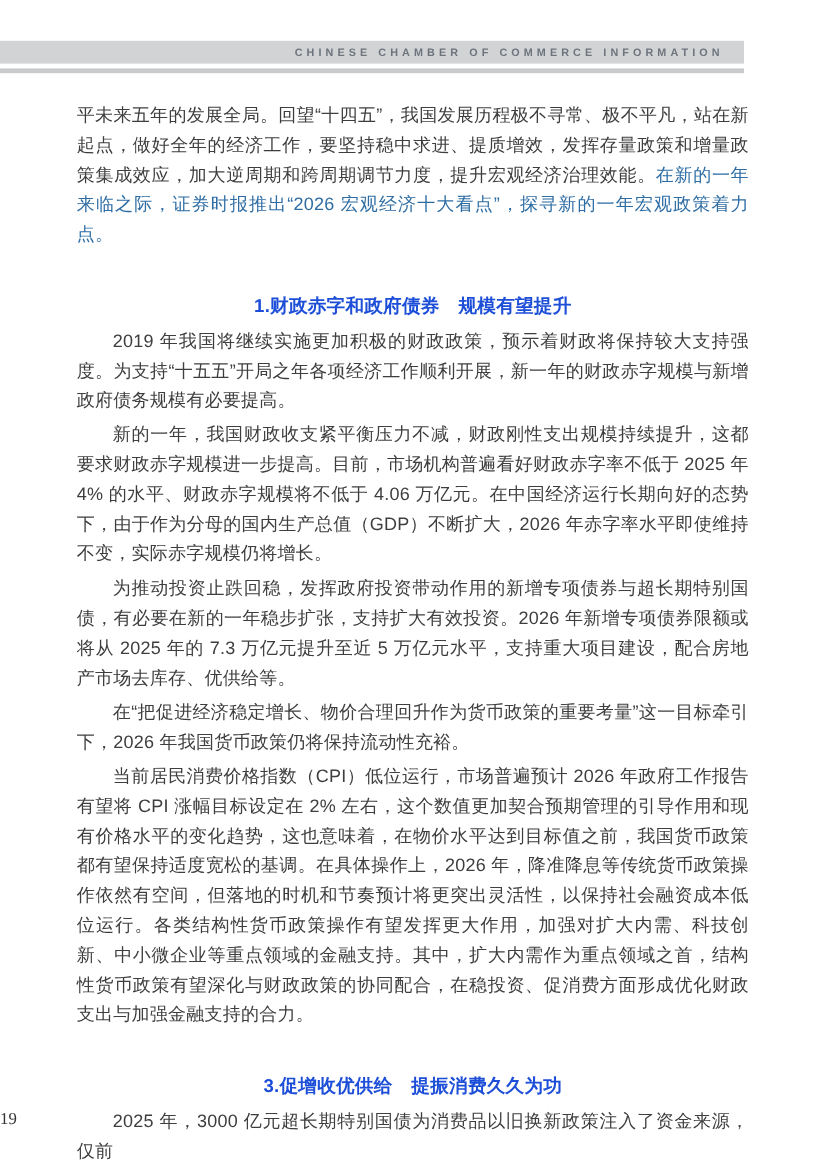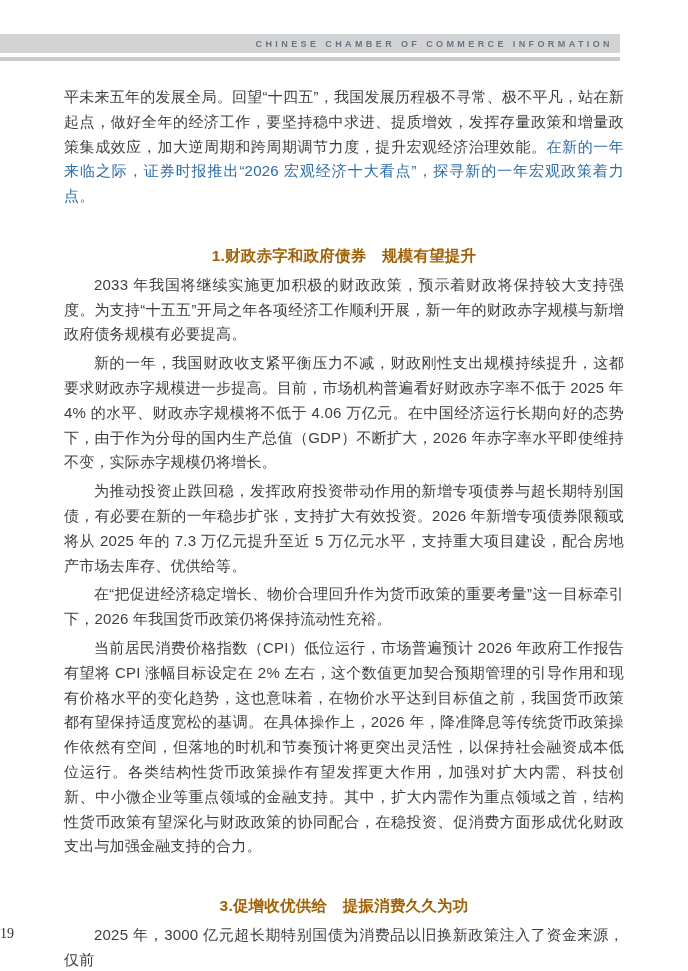--- a/index.html
+++ b/index.html
@@ -15,21 +15,21 @@
   .header-band {
     position: absolute;
     top: 34px;
     left: 0;
     width: 620px;
     height: 19px;
     background: #d2d3d5;
     display: flex;
     align-items: center;
     justify-content: flex-end;
-    padding-right: 7px;
+    padding-right: 17px;
   }
   .header-band-title {
     font-size: 9px;
     font-weight: bold;
     letter-spacing: 3.4px;
     color: #6e747d;
     white-space: nowrap;
   }
   .header-rule {
     position: absolute;
@@ -48,21 +48,21 @@
     line-height: 24.8px;
     color: #3e3e3e;
     text-align: justify;
     letter-spacing: 0.2px;
   }
   .article p { margin: 4px; }
   .article p.indent { text-indent: 2em; }
   .section-heading {
     font-size: 15.5px;
     font-weight: bold;
-    color: #a16207;
+    color: #1d4ed8;
     text-align: center;
     line-height: 24.8px;
     margin-top: 35px;
   }
   .accent-blue { color: #2e6da4; }
   .page-number {
     position: absolute;
     bottom: 29px;
     left: 0;
     width: 100%;
@@ -82,21 +82,21 @@
   </div>
 
   <div class="header-rule"></div>
 
   <div class="article">
 
     <p><span>平未来五年的发展全局。回望“十四五”，我国发展历程极不寻常、极不平凡，站在新起点，做好全年的经济工作，要坚持稳中求进、提质增效，发挥存量政策和增量政策集成效应，加大逆周期和跨周期调节力度，提升宏观经济治理效能。</span><span class="accent-blue">在新的一年来临之际，证券时报推出“2026 宏观经济十大看点”，探寻新的一年宏观政策着力点。</span></p>
 
     <div class="section-heading">1.财政赤字和政府债券　规模有望提升</div>
 
-    <p class="indent">2033 年我国将继续实施更加积极的财政政策，预示着财政将保持较大支持强度。为支持“十五五”开局之年各项经济工作顺利开展，新一年的财政赤字规模与新增政府债务规模有必要提高。</p>
+    <p class="indent">2019 年我国将继续实施更加积极的财政政策，预示着财政将保持较大支持强度。为支持“十五五”开局之年各项经济工作顺利开展，新一年的财政赤字规模与新增政府债务规模有必要提高。</p>
 
     <p class="indent">新的一年，我国财政收支紧平衡压力不减，财政刚性支出规模持续提升，这都要求财政赤字规模进一步提高。目前，市场机构普遍看好财政赤字率不低于 2025 年 4% 的水平、财政赤字规模将不低于 4.06 万亿元。在中国经济运行长期向好的态势下，由于作为分母的国内生产总值（GDP）不断扩大，2026 年赤字率水平即使维持不变，实际赤字规模仍将增长。</p>
 
     <p class="indent">为推动投资止跌回稳，发挥政府投资带动作用的新增专项债券与超长期特别国债，有必要在新的一年稳步扩张，支持扩大有效投资。2026 年新增专项债券限额或将从 2025 年的 7.3 万亿元提升至近 5 万亿元水平，支持重大项目建设，配合房地产市场去库存、优供给等。</p>
 
 
 
     <p class="indent">在“把促进经济稳定增长、物价合理回升作为货币政策的重要考量”这一目标牵引下，2026 年我国货币政策仍将保持流动性充裕。</p>
 
     <p class="indent">当前居民消费价格指数（CPI）低位运行，市场普遍预计 2026 年政府工作报告有望将 CPI 涨幅目标设定在 2% 左右，这个数值更加契合预期管理的引导作用和现有价格水平的变化趋势，这也意味着，在物价水平达到目标值之前，我国货币政策都有望保持适度宽松的基调。在具体操作上，2026 年，降准降息等传统货币政策操作依然有空间，但落地的时机和节奏预计将更突出灵活性，以保持社会融资成本低位运行。各类结构性货币政策操作有望发挥更大作用，加强对扩大内需、科技创新、中小微企业等重点领域的金融支持。其中，扩大内需作为重点领域之首，结构性货币政策有望深化与财政政策的协同配合，在稳投资、促消费方面形成优化财政支出与加强金融支持的合力。</p>

